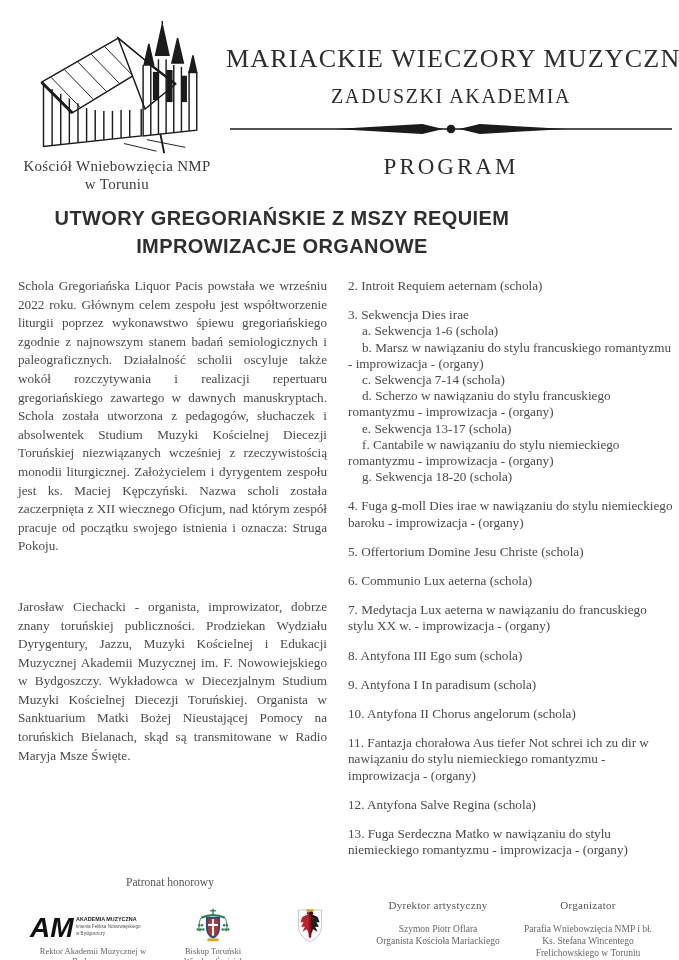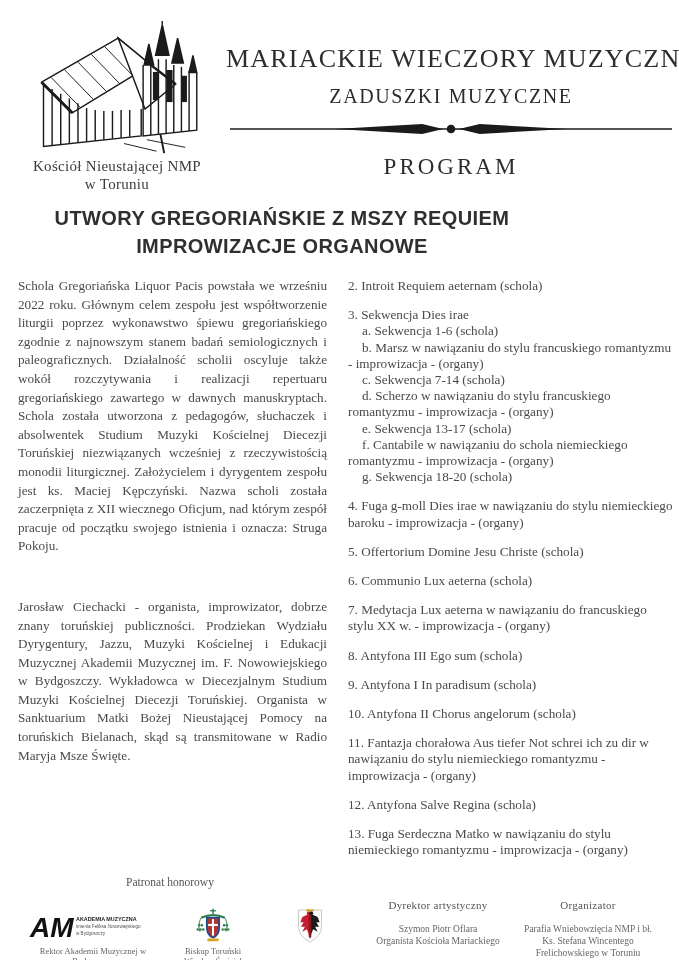--- a/index.html
+++ b/index.html
@@ -91,27 +91,27 @@
     <line x1="164" y1="52" x2="164" y2="115"></line>
     <rect x="127" y="54" width="4" height="28" fill="#1b1b1b"></rect>
     <rect x="141" y="52" width="5" height="32" fill="#1b1b1b"></rect>
     <rect x="157" y="58" width="4" height="26" fill="#1b1b1b"></rect>
 
     <polyline points="96,128 130,136" stroke-width="1"></polyline>
     <polyline points="120,124 160,132" stroke-width="1"></polyline>
     <polyline points="134,118 138,138" stroke-width="2"></polyline>
   </svg>
   <div class="church-caption">
-    <div>Kościół Nieustającej NMP</div>
+    <div>Kościół Wniebowzięcia NMP</div>
     <div>w Toruniu</div>
   </div>
 
   <div class="masthead">
     <div class="m-title">MARIACKIE WIECZORY MUZYCZNE</div>
-    <div class="m-subtitle">ZADUSZKI MUZYCZNE</div>
+    <div class="m-subtitle">ZADUSZKI AKADEMIA</div>
     <svg class="m-divider" viewBox="0 0 450 16">
       <line x1="2" y1="8" x2="448" y2="8" stroke="#1b1b1b" stroke-width="1.6"></line>
       <polygon points="108,8 196,3 217,8 196,13" fill="#1b1b1b"></polygon>
       <polygon points="342,8 254,3 233,8 254,13" fill="#1b1b1b"></polygon>
       <circle cx="225" cy="8" r="4.4" fill="#1b1b1b"></circle>
     </svg>
     <div class="m-program">PROGRAM</div>
   </div>
 
   <div class="heading">
@@ -128,21 +128,21 @@
     <div class="prog-item">
       <div>2. Introit Requiem aeternam (schola)</div>
     </div>
     <div class="prog-item">
       <div>3. Sekwencja Dies irae</div>
       <div class="prog-sub">a. Sekwencja 1-6 (schola)</div>
       <div class="prog-sub">b. Marsz w nawiązaniu do stylu francuskiego romantyzmu - improwizacja - (organy)</div>
       <div class="prog-sub">c. Sekwencja 7-14 (schola)</div>
       <div class="prog-sub">d. Scherzo w nawiązaniu do stylu francuskiego romantyzmu - improwizacja - (organy)</div>
       <div class="prog-sub">e. Sekwencja 13-17 (schola)</div>
-      <div class="prog-sub">f. Cantabile w nawiązaniu do schola niemieckiego romantyzmu - improwizacja - (organy)</div>
+      <div class="prog-sub">f. Cantabile w nawiązaniu do stylu niemieckiego romantyzmu - improwizacja - (organy)</div>
       <div class="prog-sub">g. Sekwencja 18-20 (schola)</div>
     </div>
     <div class="prog-item">
       <div>4. Fuga g-moll Dies irae w nawiązaniu do stylu niemieckiego baroku - improwizacja - (organy)</div>
     </div>
     <div class="prog-item">
       <div>5. Offertorium Domine Jesu Christe (schola)</div>
     </div>
     <div class="prog-item">
       <div>6. Communio Lux aeterna (schola)</div>

